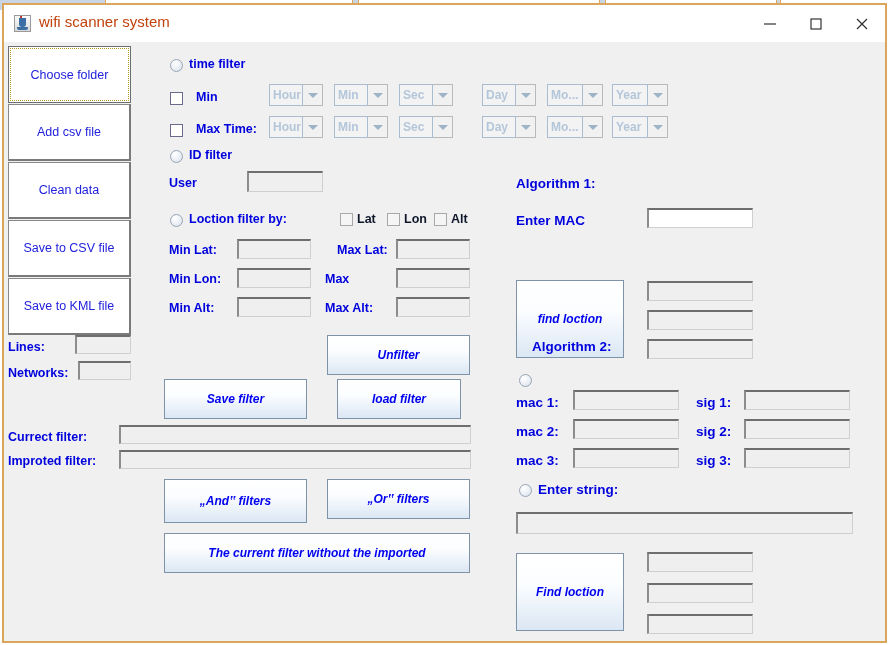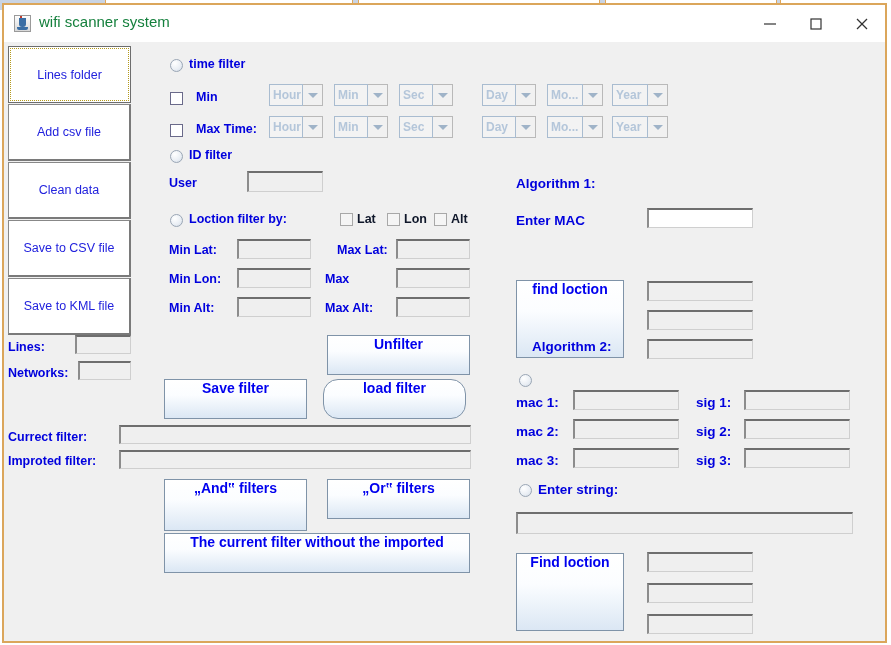--- a/index.html
+++ b/index.html
@@ -73,21 +73,21 @@
     position: absolute;
     left: 2px; top: 11px;
     width: 11px; height: 3px;
     background: #3a6ea5;
     border-radius: 0 0 2px 2px;
   }
   #title-text {
     position: absolute;
     left: 35px; top: 8px;
     font-size: 15px;
-    color: #15803d;
+    color: #c2410c;
     font-family: "Liberation Sans", sans-serif;
     white-space: nowrap;
   }
   .winbtn {
     position: absolute;
     top: 0;
     width: 46px; height: 37px;
     cursor: default;
   }
   .winbtn svg { position:absolute; left:50%; top:50%; transform:translate(-50%,-50%); }
@@ -204,28 +204,29 @@
     border-top: 5px solid #9fb3c8;
   }
 
   
   .bbtn {
     position: absolute;
     background: linear-gradient(180deg, #ffffff 0%, #fbfdff 40%, #dbe7f4 100%);
     border: 1px solid #7f93a8;
     box-sizing: border-box;
     color: #0000ee;
-    font-size: 14px;
+    font-size: 12px;
     font-weight: bold;
     font-family: "Liberation Sans", sans-serif;
     display: flex;
-    align-items: flex-start;
+    align-items: center;
     justify-content: center;
     cursor: default;
     text-align: center;
+    font-style: italic;
   }
 </style>
 </head>
 <body>
 
 <div id="desktop">
   <div class="strip" style="left:105px;width:248px;"></div>
   <div class="strip" style="left:358px;width:242px;"></div>
   <div class="strip" style="left:605px;width:172px;"></div>
   <div class="strip" style="left:780px;width:111px;border-right:none;"></div>
@@ -255,21 +256,21 @@
       <svg width="16" height="16" viewBox="0 0 16 16">
         <line x1="3" y1="3" x2="13" y2="13" stroke="#333" stroke-width="1.2"></line>
         <line x1="13" y1="3" x2="3" y2="13" stroke="#333" stroke-width="1.2"></line>
       </svg>
     </div>
   </div>
 
   <div id="content">
 
     <div class="side-btn focused" style="top:4px;height:57px;">
-      <span>Lines folder</span>
+      <span>Choose folder</span>
     </div>
     <div class="side-btn" style="top:62px;height:57px;">
       <span>Add csv file</span>
     </div>
     <div class="side-btn" style="top:120px;height:57px;">
       <span>Clean data</span>
     </div>
     <div class="side-btn" style="top:178px;height:57px;">
       <span>Save to CSV file</span>
     </div>
@@ -380,25 +381,25 @@
     <div class="tfield" style="left:233px;top:255px;width:74px;height:20px;"></div>
     <div class="lbl" style="left:321px;top:259px;">Max Alt:</div>
     <div class="tfield" style="left:392px;top:255px;width:74px;height:20px;"></div>
 
     <div class="bbtn" style="left:323px;top:293px;width:143px;height:40px;">
       <span>Unfilter</span>
     </div>
     <div class="bbtn" style="left:160px;top:337px;width:143px;height:40px;">
       <span>Save filter</span>
     </div>
-    <div class="bbtn" style="left:319px;top:337px;width:143px;height:40px;border-radius:15px;">
+    <div class="bbtn" style="left:333px;top:337px;width:124px;height:40px;">
       <span>load filter</span>
     </div>
 
-    <div class="bbtn" style="left:160px;top:437px;width:143px;height:52px;">
+    <div class="bbtn" style="left:160px;top:437px;width:143px;height:44px;">
       <span>„And‟ filters</span>
     </div>
     <div class="bbtn" style="left:160px;top:491px;width:306px;height:40px;">
       <span>The current filter without the imported</span>
     </div>
     <div class="bbtn" style="left:323px;top:437px;width:143px;height:40px;">
       <span>„Or‟ filters</span>
     </div>
 
     <div class="lbl" style="left:512px;top:134px;font-size:13.5px;">Algorithm 1:</div>

